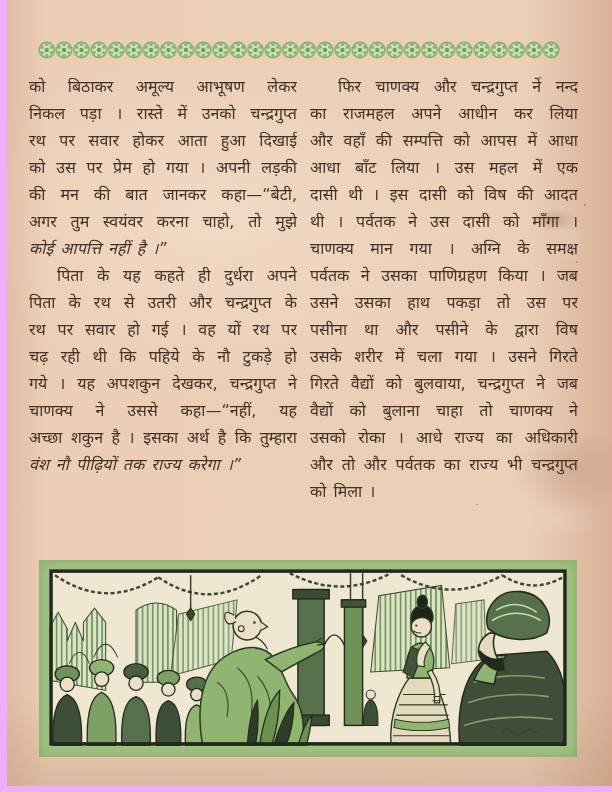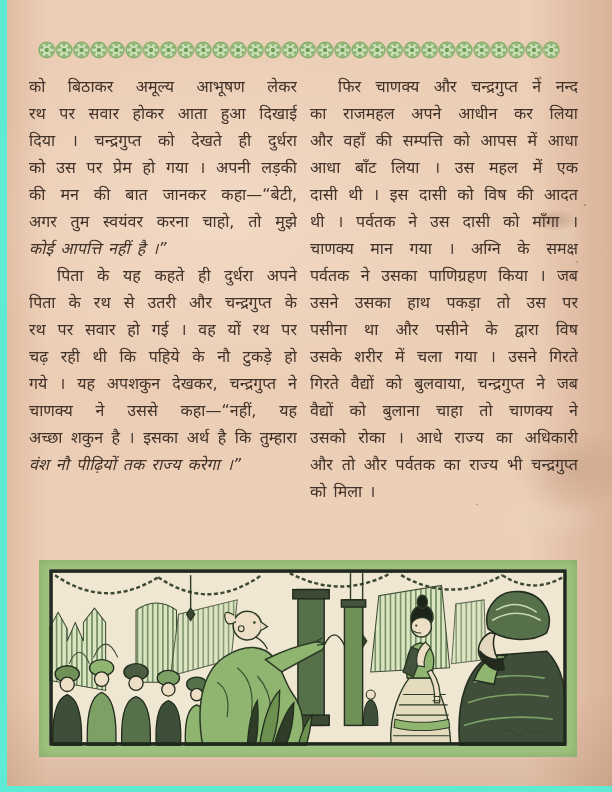--- a/index.html
+++ b/index.html
@@ -1,19 +1,19 @@
 <!DOCTYPE html>
 <html><head>
 <meta charset="utf-8">
 <style>
   html,body { margin:0; padding:0; }
   .page {
     position: relative;
     width: 612px; height: 792px;
-    background: #5eead4;
+    background: #f0abfc;
     overflow: hidden;
     font-family: "DejaVu Sans", sans-serif;
   }
   .paper {
     position: absolute;
     left: 7px; top: 0; right: 0; bottom: 6px;
     background:
       radial-gradient(circle 3px at 533px 78px, rgba(85,55,35,.6), transparent 75%),
       radial-gradient(circle 2px at 578px 205px, rgba(75,50,30,.55), transparent 75%),
       radial-gradient(circle 2px at 570px 262px, rgba(75,50,30,.45), transparent 75%),
@@ -94,22 +94,22 @@
           <circle cx="8.7" cy="10" r="2.2" fill="#6f9c55"></circle>
         </pattern>
       </defs>
       <rect x="0" y="0" width="522" height="20" fill="url(#rosette)"></rect>
     </svg>
   </div>
 
   <div class="columns">
     <div class="col">
       <div class="line">को बिठाकर अमूल्य आभूषण लेकर</div>
+      <div class="line">निकल पड़ा ।  रास्ते में उनको चन्द्रगुप्त</div>
       <div class="line">रथ पर सवार होकर आता हुआ दिखाई</div>
-      <div class="line">दिया ।  चन्द्रगुप्त को देखते ही दुर्धरा</div>
       <div class="line">को उस पर प्रेम हो गया ।  अपनी लड़की</div>
       <div class="line">की मन की बात जानकर कहा—“बेटी,</div>
       <div class="line">अगर तुम स्वयंवर करना चाहो, तो मुझे</div>
       <div class="line pend">कोई आपत्ति नहीं है ।”</div>
       <div class="line indent">पिता के यह कहते ही दुर्धरा अपने</div>
       <div class="line">पिता के रथ से उतरी और चन्द्रगुप्त के</div>
       <div class="line">रथ पर सवार हो गई ।  वह यों रथ पर</div>
       <div class="line">चढ़ रही थी कि पहिये के नौ टुकड़े हो</div>
       <div class="line">गये ।  यह अपशकुन देखकर, चन्द्रगुप्त ने</div>
       <div class="line">चाणक्य ने उससे कहा—“नहीं, यह</div>

